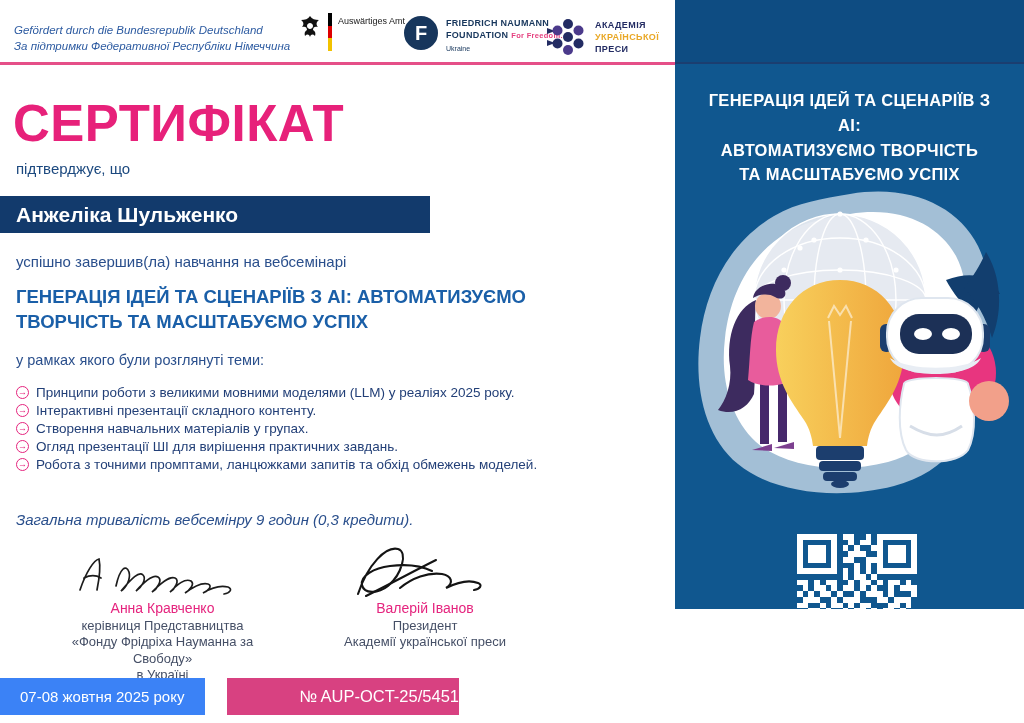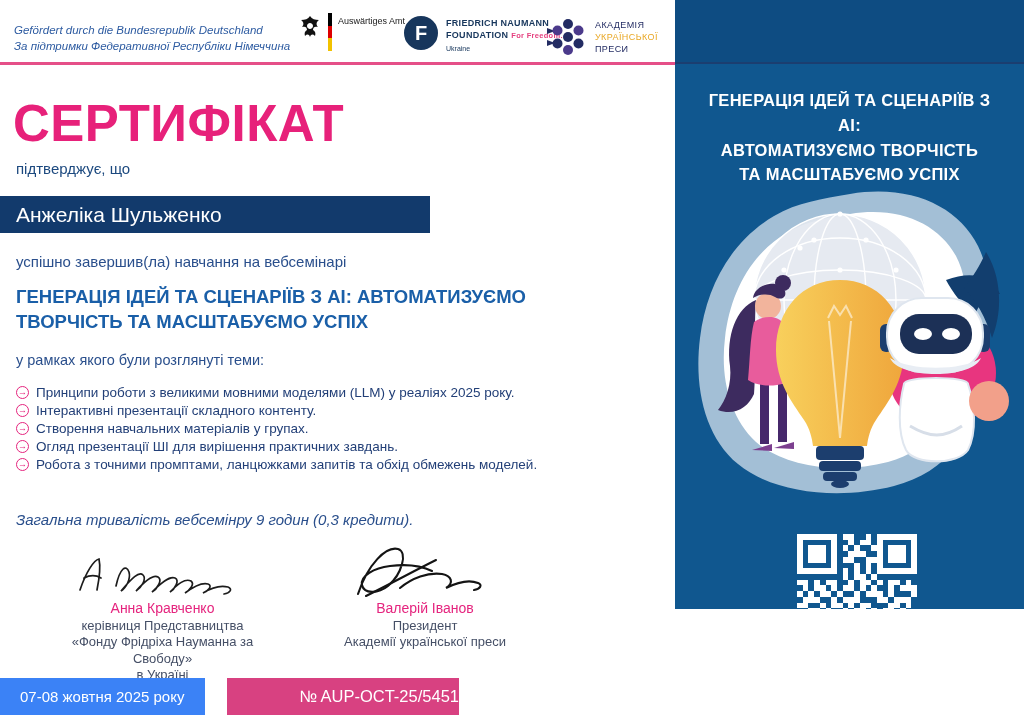--- a/index.html
+++ b/index.html
@@ -19,31 +19,31 @@
   .aa-label { font-size:9px; color:#1a1a1a; padding-top:3px; }
   .fnf-logo { position:absolute; left:404px; top:16px; display:flex; }
   .fnf-circle { width:34px; height:34px; border-radius:50%; background:#17365c; color:#fff;
     font-weight:bold; font-size:20px; display:flex; align-items:center; justify-content:center;
     border:3px solid #17365c; }
   .fnf-text { margin-left:8px; padding-top:2px; }
   .fnf-line1, .fnf-line2 { font-size:9px; font-weight:bold; color:#17365c; letter-spacing:.3px; line-height:1.3; }
   .fnf-tag { font-size:7.5px; color:#e5407f; font-weight:bold; margin-left:3px; }
   .fnf-country { font-size:7px; color:#17365c; margin-top:4px; }
   .aup-logo { position:absolute; left:546px; top:14px; display:flex; align-items:center; }
-  .aup-text { margin-left:7px; font-size:9px; font-weight:normal; letter-spacing:.4px; line-height:1.35; }
+  .aup-text { margin-left:7px; font-size:9px; font-weight:bold; letter-spacing:.4px; line-height:1.35; }
   .aup-l1, .aup-l3 { color:#232c63; }
   .aup-l2 { color:#e9a826; }
   .rule-pink { position:absolute; left:0; top:62px; width:676px; height:2.5px; background:#e54f88; }
   
   .cert-title { position:absolute; left:13px; top:94px; font-size:51px; font-weight:800;
     color:#e7217a; letter-spacing:.5px; }
   .confirms { position:absolute; left:16px; top:160px; font-size:15px; color:#1c497f; }
   .name-bar { position:absolute; left:0; top:196px; width:430px; height:37px; background:#123a6c; }
   .name-bar span { position:absolute; left:16px; top:0; line-height:37px; color:#fff;
-    font-size:21px; font-weight:normal; }
+    font-size:21px; font-weight:bold; }
   .completed { position:absolute; left:16px; top:253px; font-size:15px; color:#2a4f8c; }
   .course-title { position:absolute; left:16px; top:285px; width:555px; font-size:18.5px;
     font-weight:bold; color:#1a5fa8; line-height:1.35; }
   .topics-intro { position:absolute; left:16px; top:352px; font-size:14.5px; color:#2a4f8c; }
   .topics { position:absolute; left:16px; top:385px; list-style:none; }
   .topics li { display:flex; align-items:flex-start; margin-bottom:3px; font-size:13.5px; color:#223f77; }
   .topic-ico { flex:0 0 13px; width:13px; height:13px; border:1.4px solid #e5247e; border-radius:50%;
     color:#e5247e; font-size:9px; line-height:11px; text-align:center; margin:1px 7px 0 0; font-weight:bold; }
   .duration { position:absolute; left:16px; top:511px; font-size:15px; font-style:italic; color:#2a4f8c; }
   .sig-svg { position:absolute; }

